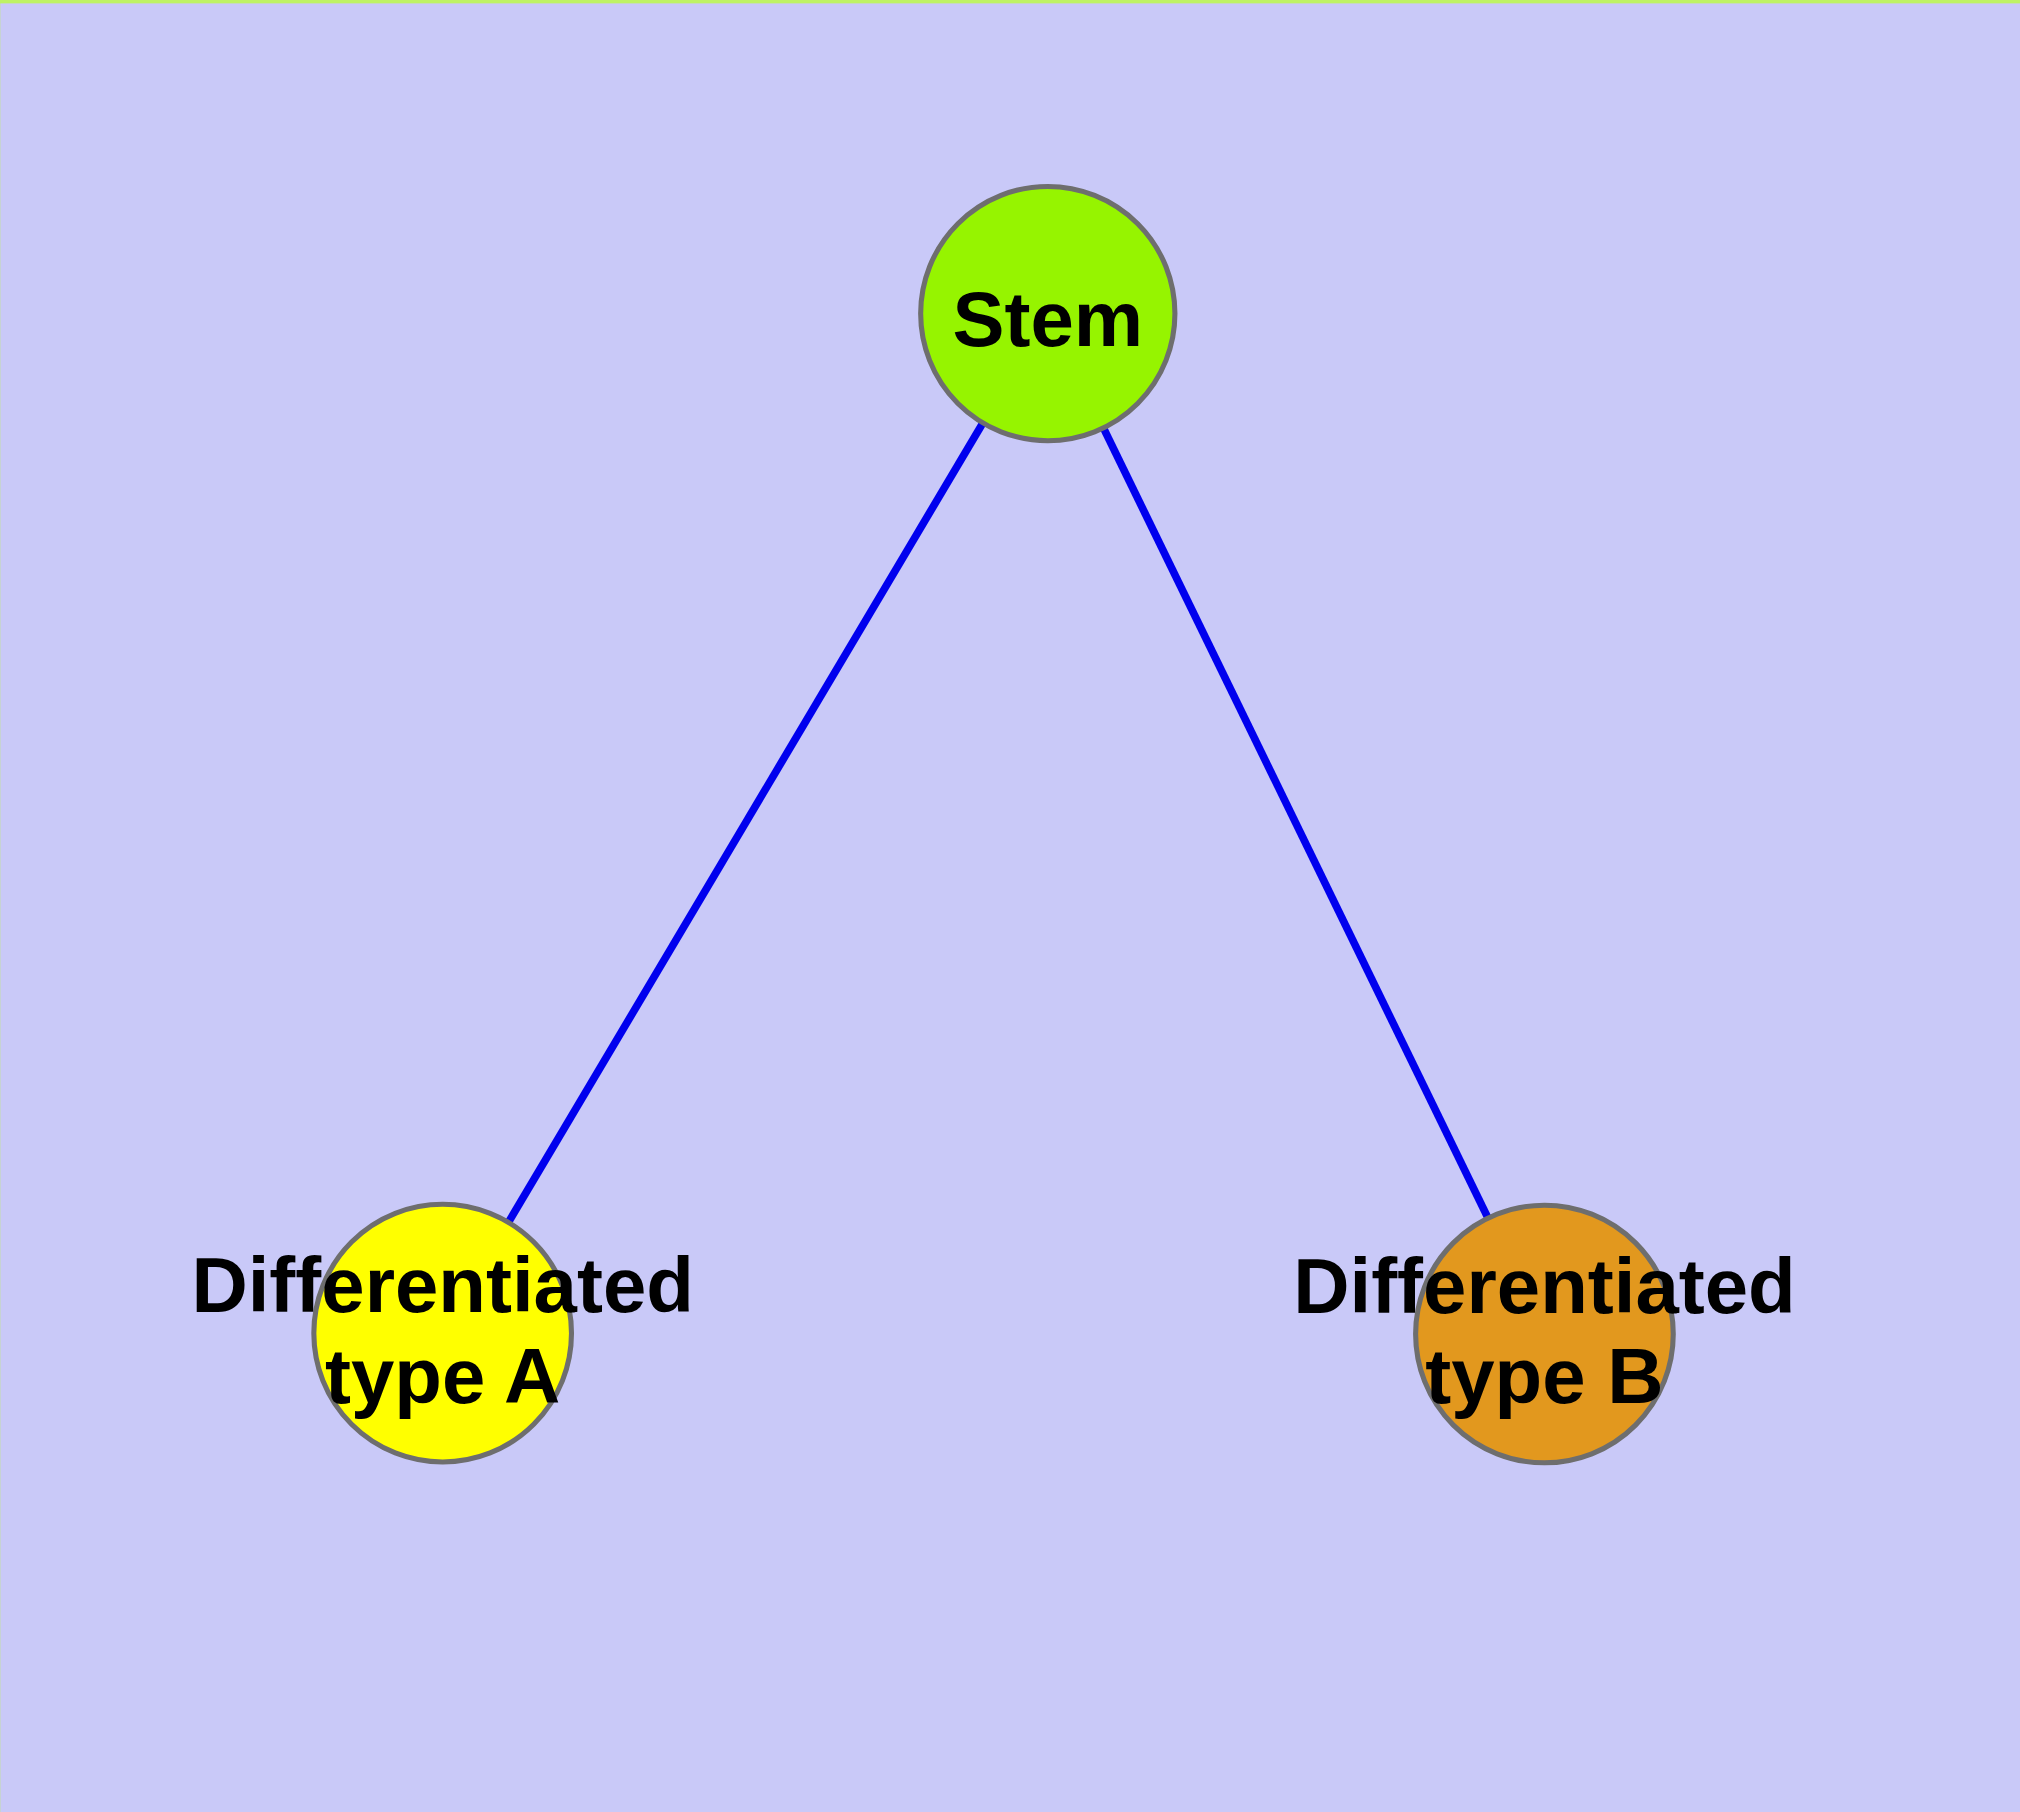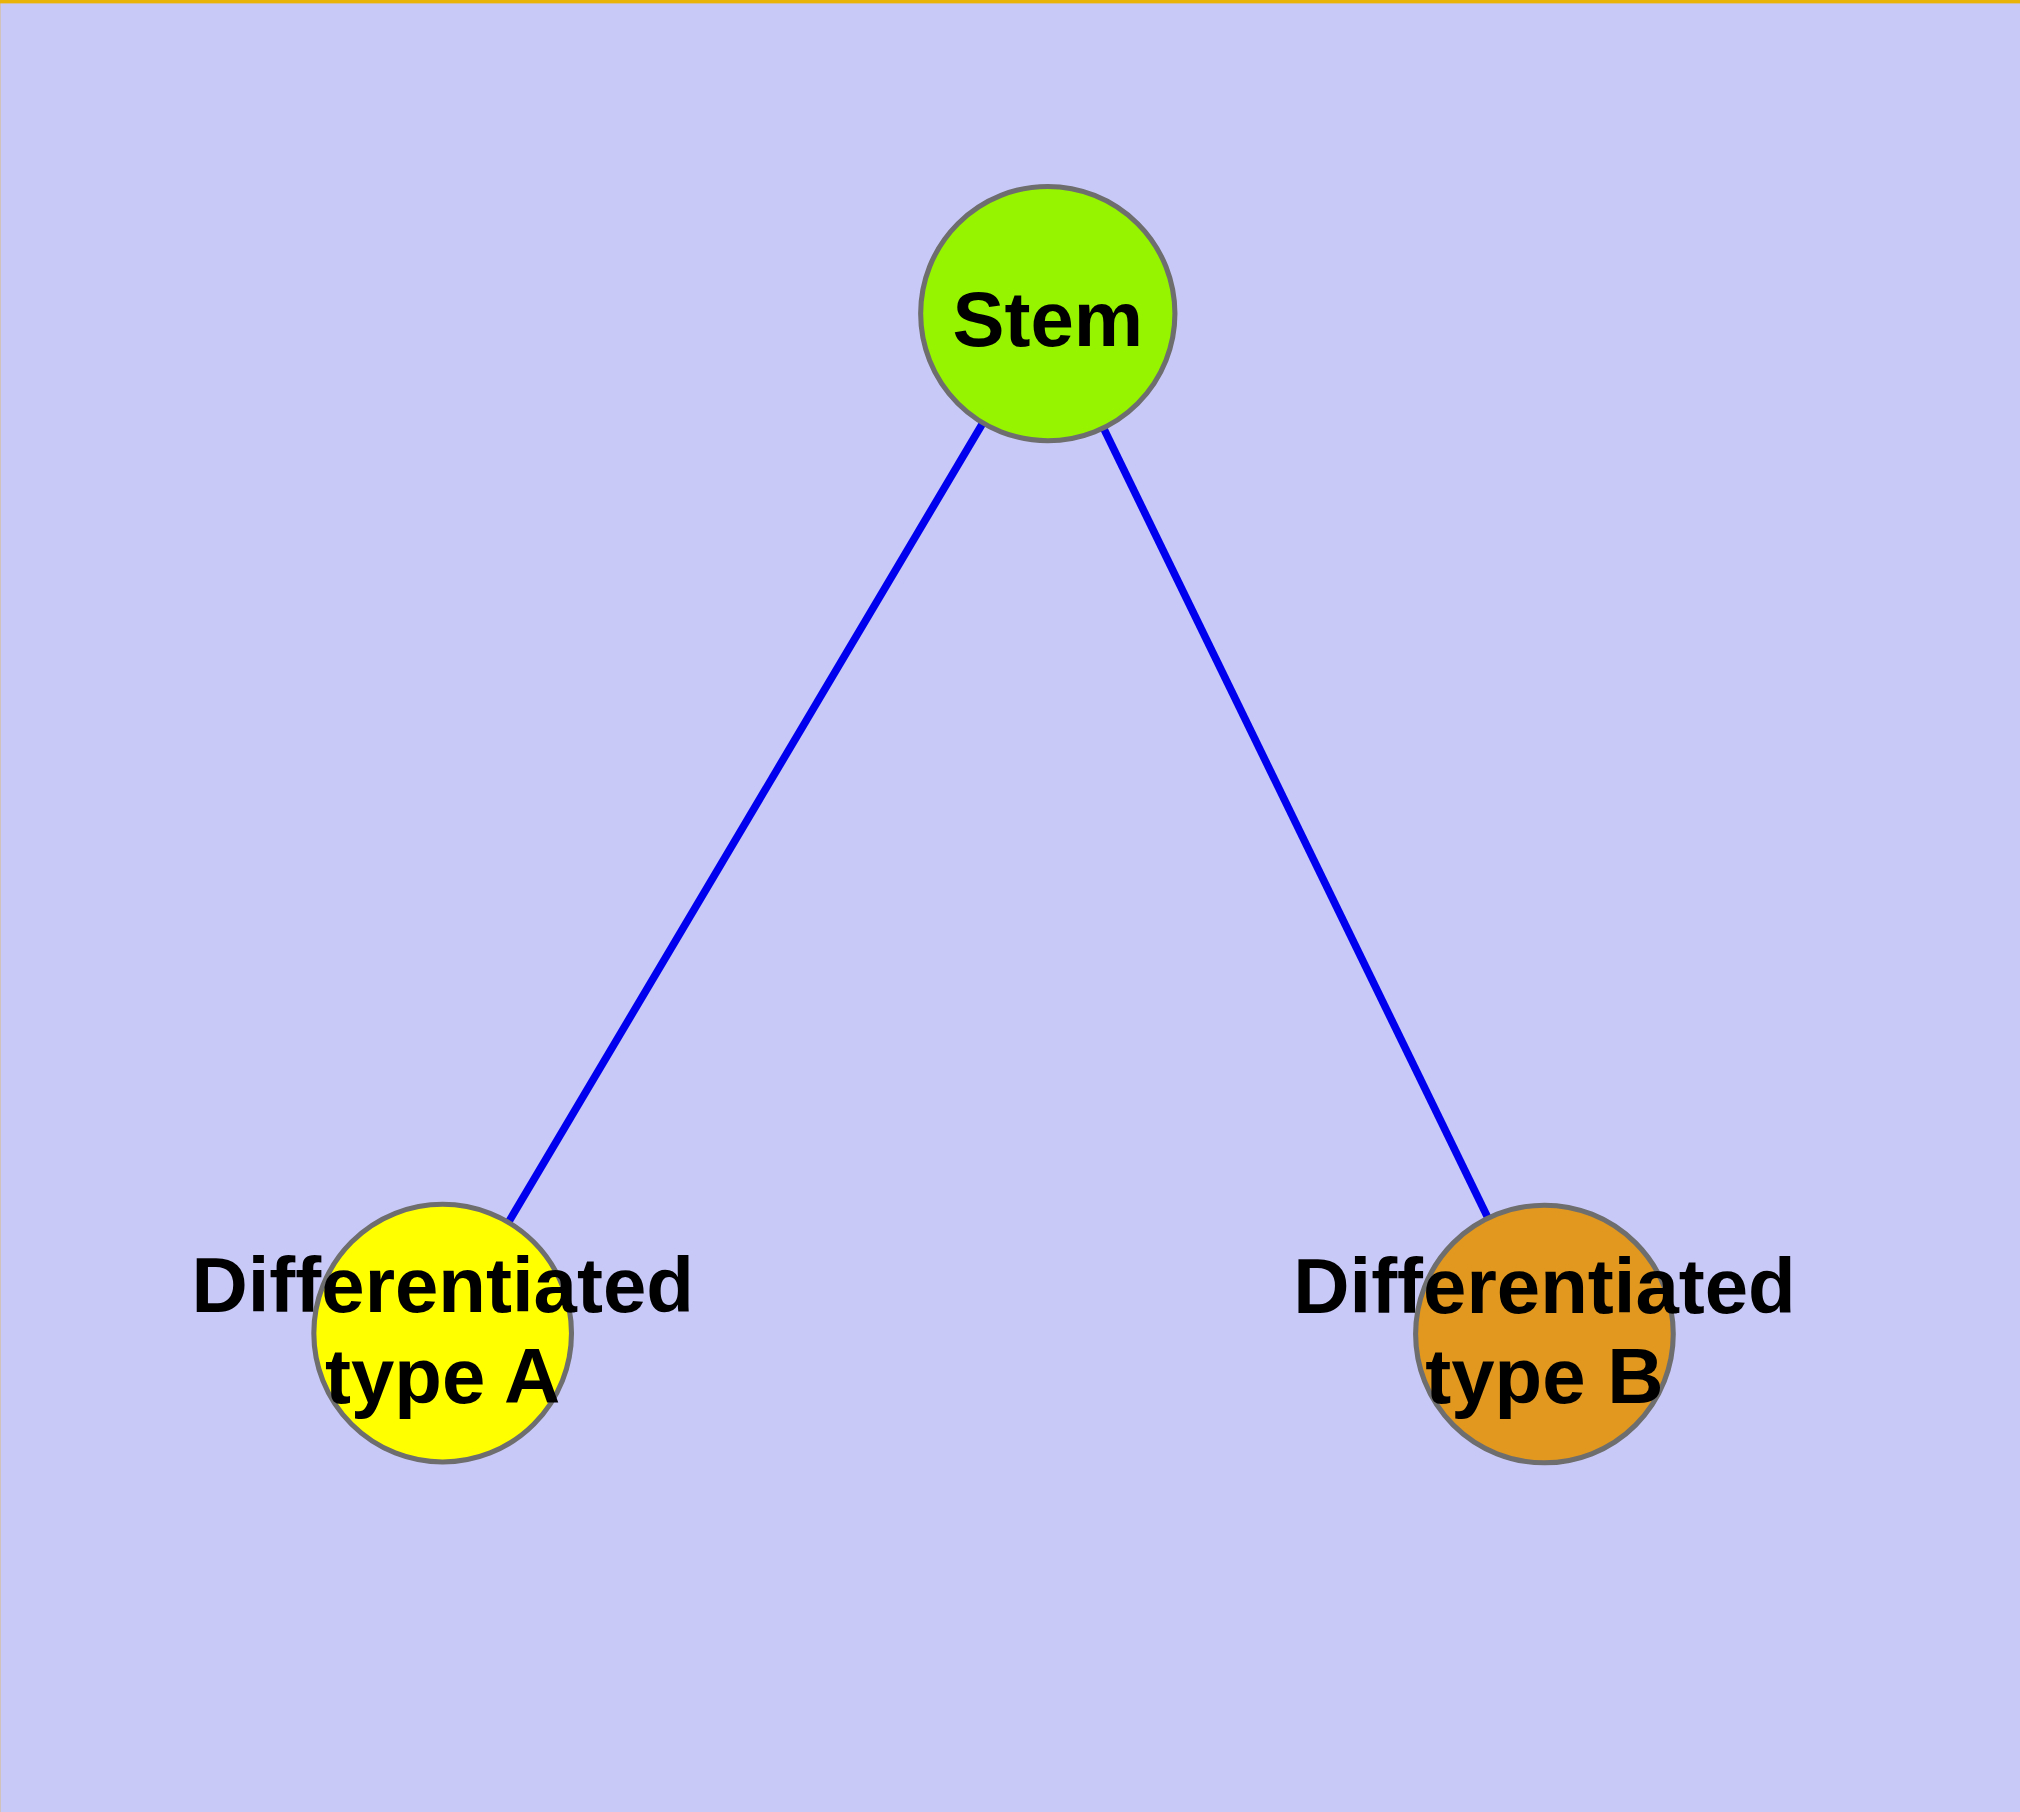--- a/index.html
+++ b/index.html
@@ -5,21 +5,21 @@
   html, body {
     margin: 0;
     padding: 0;
     background: #ffffff;
     font-family: "Liberation Sans", sans-serif;
   }
   .stage {
     position: relative;
     width: 2021px;
     height: 1812px;
-    background: #eab308;
+    background: #bef264;
     overflow: hidden;
   }
   .stage svg {
     display: block;
     width: 2021px;
     height: 1812px;
   }
   .edge {
     stroke-width: 9px;
     fill: none;

